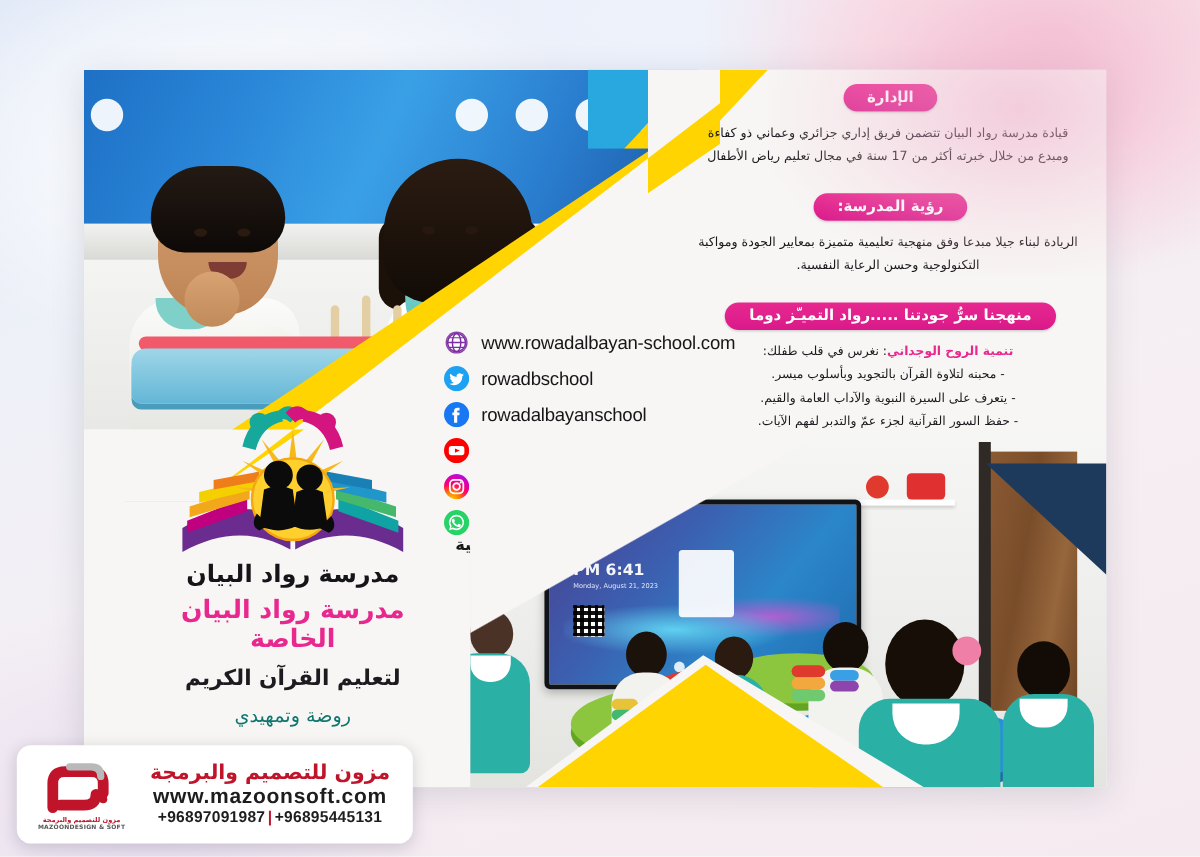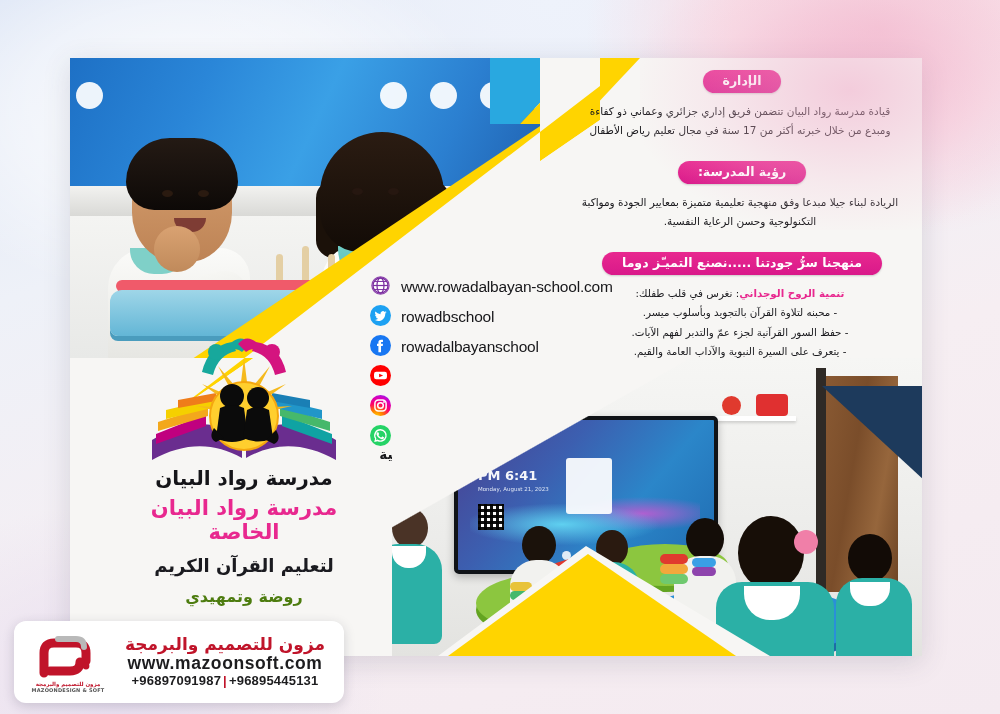--- a/index.html
+++ b/index.html
@@ -117,21 +117,21 @@
   
   .addr{position:absolute;left:292px;top:385px;width:290px;direction:rtl;text-align:center;
     font-size:13.5px;font-weight:bold;line-height:1.65;color:#18181b;}
 
   
   .logo-wrap{position:absolute;left:44px;top:278px;width:260px;text-align:center;direction:rtl;}
   .logo{position:relative;width:200px;height:128px;margin:0 auto;}
   .ln1{font-size:20px;font-weight:bold;color:#151519;margin-top:2px;letter-spacing:-.5px;}
   .ln2{font-size:21px;font-weight:bold;color:#e8288f;margin-top:6px;letter-spacing:-.5px;}
   .ln3{font-size:18px;font-weight:bold;color:#1b1b20;margin-top:11px;}
-  .ln4{font-size:16px;font-weight:bold;color:#4d7c0f;margin-top:11px;}
+  .ln4{font-size:16px;font-weight:normal;color:#0f766e;margin-top:11px;}
 
   
   .photo-bot{position:absolute;left:322px;top:300px;width:530px;height:298px;overflow:hidden;
     background:linear-gradient(#f3f3f1,#e9e9e6);}
   .cr-wall{position:absolute;inset:0;background:linear-gradient(#f6f6f4 0%,#ececeA 60%,#e3e3e0 100%);}
   .cr-tv{position:absolute;left:62px;top:58px;width:256px;height:150px;border-radius:5px;
     background:linear-gradient(130deg,#4a3f8f 0%,#3c5fb0 35%,#2b86c9 65%,#1f6ab0 100%);
     border:4px solid #101317;box-shadow:0 3px 8px rgba(0,0,0,.25);}
   .cr-tv .wave{position:absolute;left:12px;bottom:24px;width:230px;height:54px;
     background:radial-gradient(ellipse 140px 30px at 40% 60%, #5fd0f0 0%, rgba(95,208,240,0) 70%),
@@ -249,29 +249,29 @@
         <span class="badge">الإدارة</span>
       </div>
       <div class="para j">قيادة مدرسة رواد البيان تتضمن فريق إداري جزائري وعماني ذو كفاءة ومبدع من خلال خبرته أكثر من 17 سنة في مجال تعليم رياض الأطفال</div>
 
       <div class="badge-row" style="margin-top:20px;">
         <span class="badge">رؤية المدرسة:</span>
       </div>
       <div class="para j">الريادة لبناء جيلا مبدعا وفق منهجية تعليمية  متميزة بمعايير الجودة ومواكبة التكنولوجية وحسن الرعاية النفسية.</div>
 
       <div class="badge-row" style="margin-top:20px;">
-        <span class="badge">منهجنا سرُّ جودتنا .....نصنع التميـّز دوما</span>
+        <span class="badge">منهجنا سرُّ جودتنا .....رواد التميـّز دوما</span>
       </div>
       <div class="motto-list">
         <div>
           <span class="hl">تنمية الروح الوجداني</span><span>: نغرس في قلب طفلك:</span>
         </div>
         <div>- محبنه لتلاوة القرآن بالتجويد وبأسلوب ميسر.</div>
+        <div>- يتعرف على السيرة النبوية والآداب العامة والقيم.</div>
         <div>- حفظ السور القرآنية لجزء عمّ والتدبر لفهم الآيات.</div>
-        <div>- يتعرف على السيرة النبوية والآداب العامة والقيم.</div>
       </div>
     </div>
 
     <div class="contact">
 
       <div class="crow">
         <span class="ico">
           <svg viewBox="0 0 24 24" width="21" height="21">
             <circle cx="12" cy="12" r="10.5" fill="#8e44ad"></circle>
             <circle cx="12" cy="12" r="9.2" fill="#fff"></circle>

